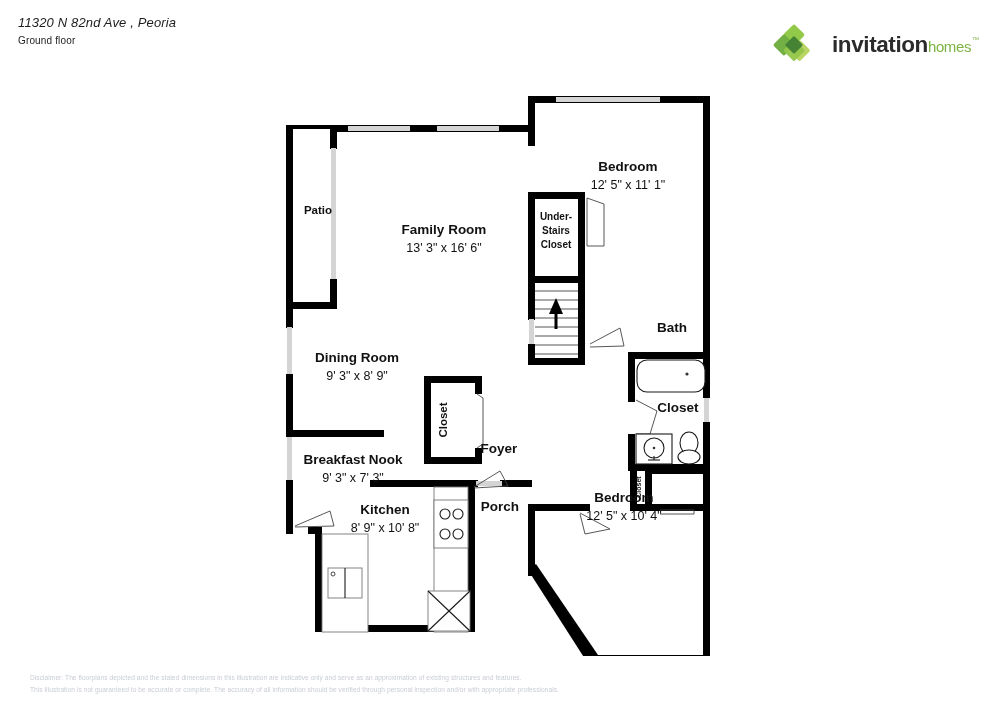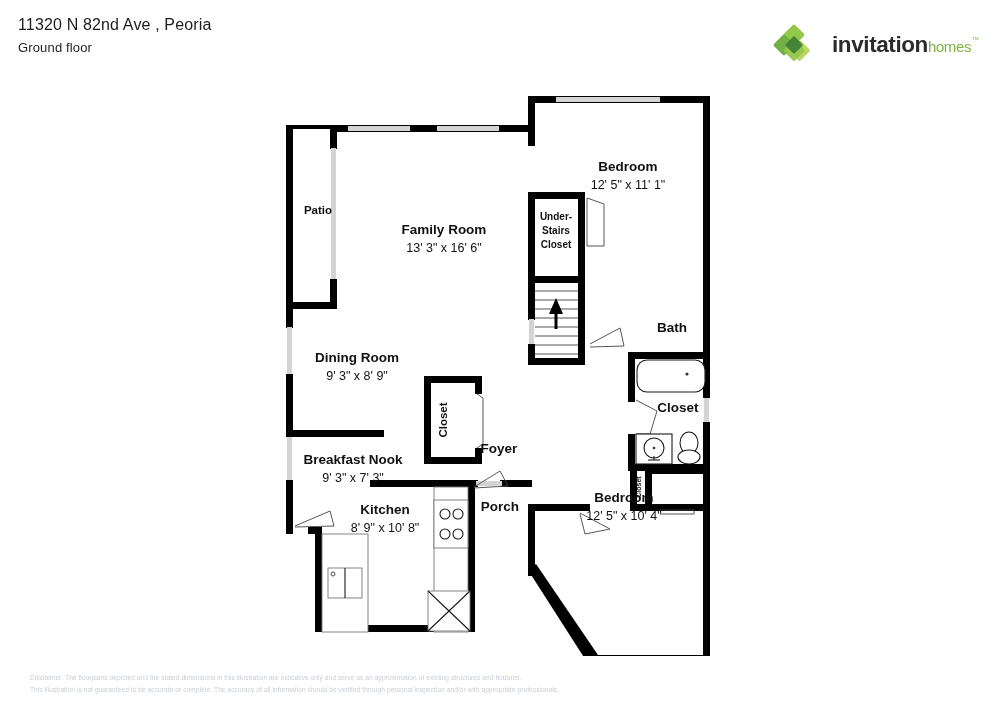--- a/index.html
+++ b/index.html
@@ -23,27 +23,28 @@
     width: 1000px;
     height: 86px;
   }
   #address-block {
     position: absolute;
     left: 18px;
     top: 13px;
     line-height: 1.55;
   }
   #address-line {
-    font-size: 16px;
+    font-size: 13px;
     color: #1d1d1d;
     letter-spacing: 0.15px;
     white-space: nowrap;
+    font-style: italic;
   }
   #floor-line {
-    font-size: 13px;
+    font-size: 10px;
     color: #1d1d1d;
     letter-spacing: 0.15px;
     white-space: nowrap;
   }
 
   
   #logo {
     position: absolute;
     right: 22px;
     top: 22px;

